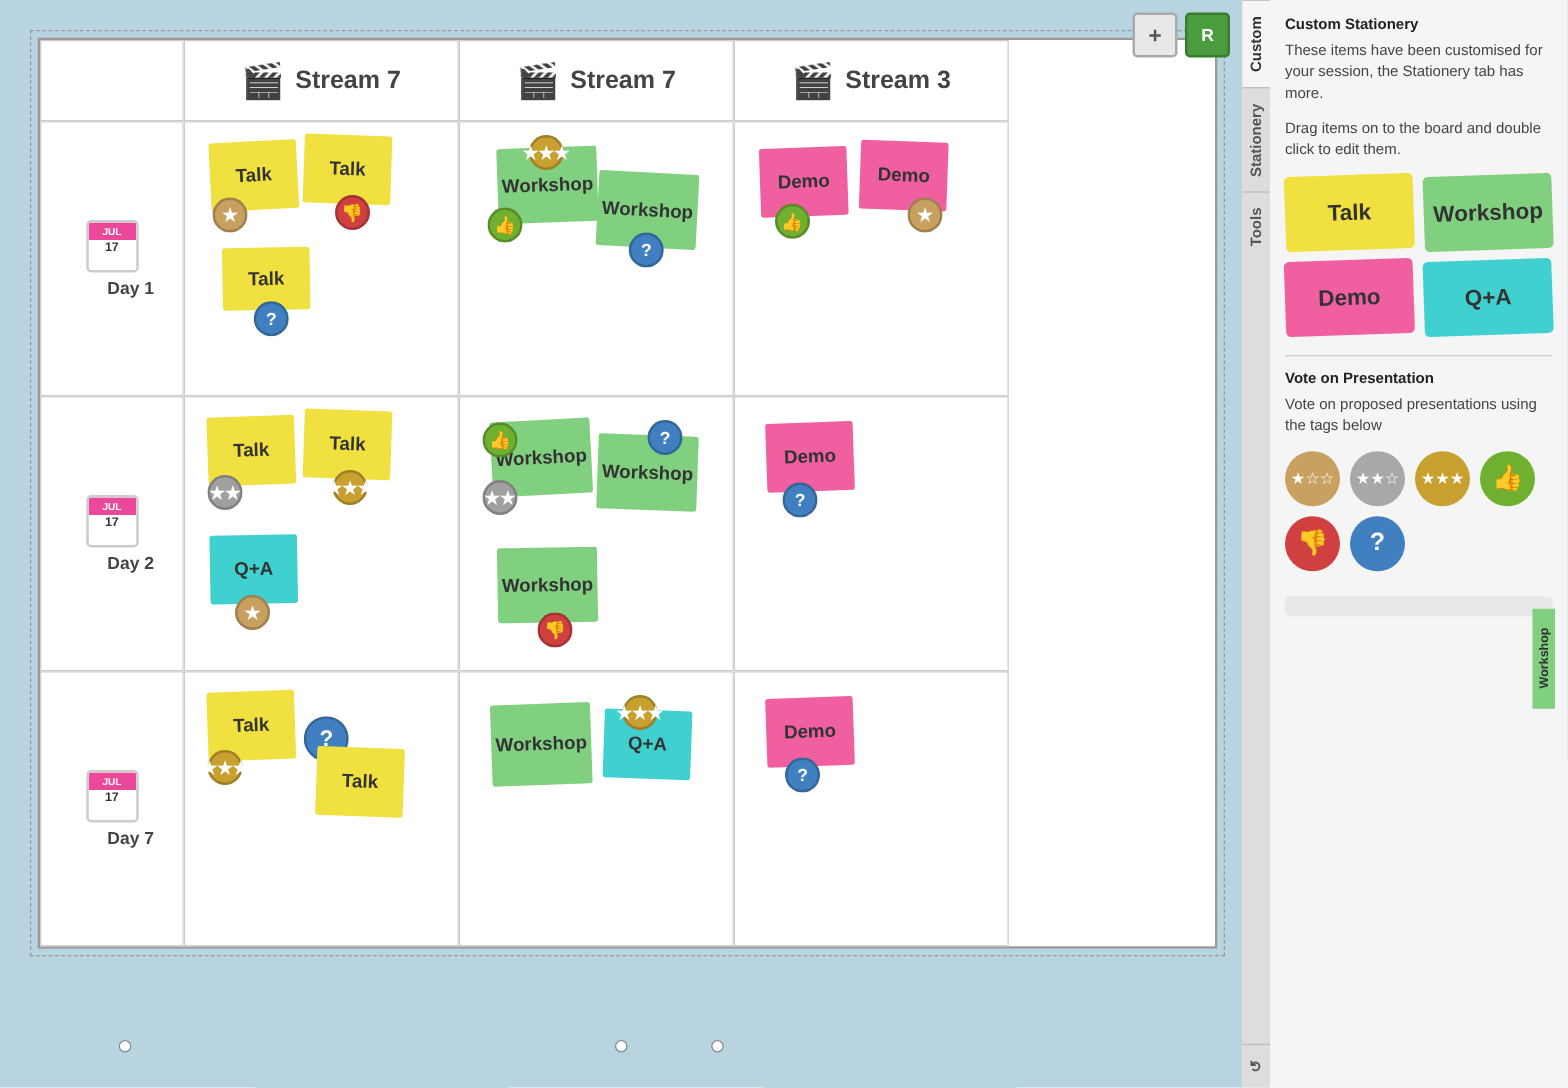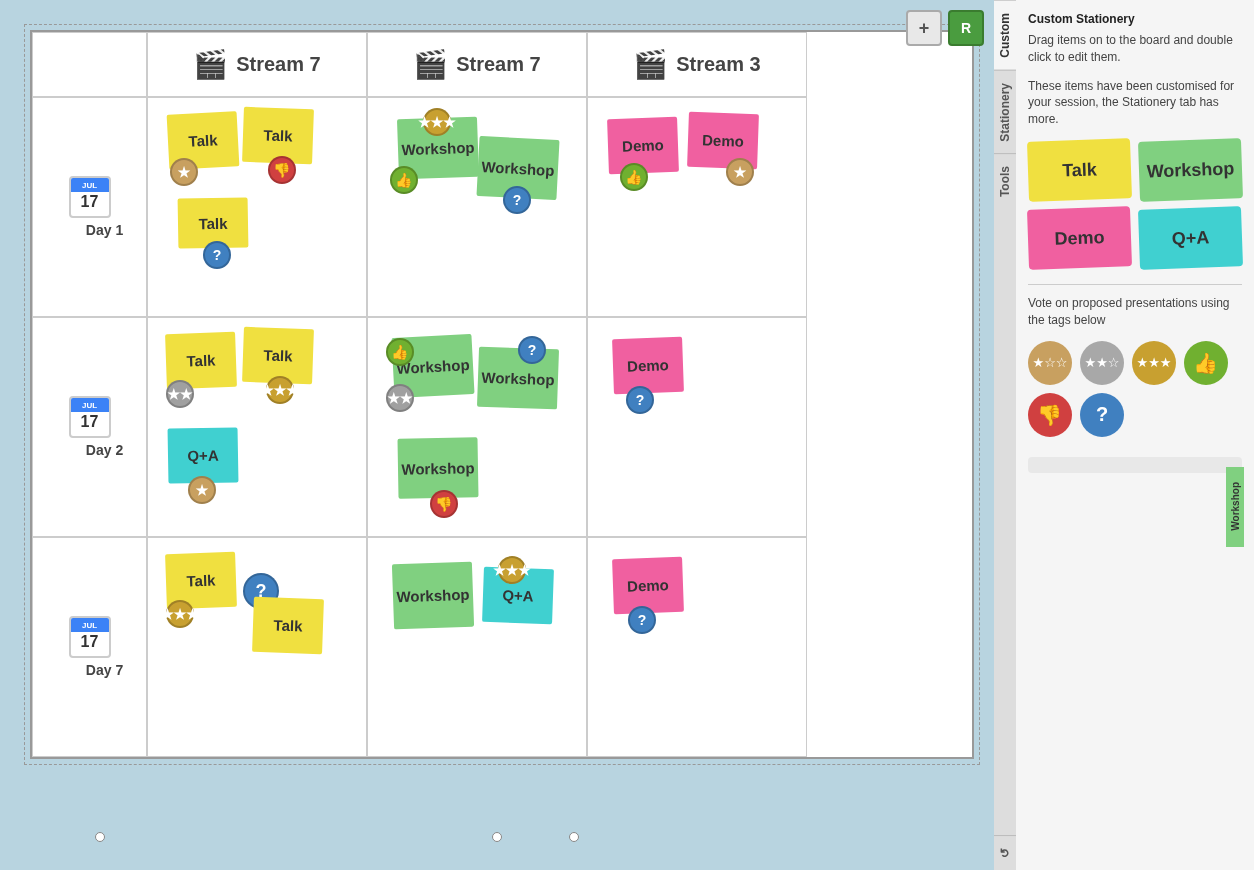--- a/index.html
+++ b/index.html
@@ -105,32 +105,32 @@
       background: white;
       border: 2px solid #ccc;
       border-radius: 4px;
       display: flex;
       flex-direction: column;
       align-items: center;
       overflow: hidden;
       position: relative;
     }
     .calendar-top {
-      background: #3b82f6;
+      background: #ec4899;
       width: 100%;
       height: 14px;
       display: flex;
       align-items: center;
       justify-content: center;
       font-size: 8px;
       color: white;
       font-weight: bold;
     }
     .calendar-num {
-      font-size: 16px;
+      font-size: 10px;
       font-weight: bold;
       color: #333;
       line-height: 1;
       margin-top: 2px;
     }
     .day-label {
       font-size: 14px;
       font-weight: bold;
       color: #444;
       padding-left: 30px;
@@ -434,33 +434,34 @@
   <div class="side-tabs">
     <div class="side-tab active">Custom</div>
     <div class="side-tab">Stationery</div>
     <div class="side-tab">Tools</div>
     <div class="side-tab" style="margin-top:auto;">↺</div>
   </div>
 
   <div class="sidebar-content">
 
     <div class="sidebar-section-title">Custom Stationery</div>
+    <p class="sidebar-desc">These items have been customised for your session, the Stationery tab has more.</p>
     <p class="sidebar-desc">Drag items on to the board and double click to edit them.</p>
-    <p class="sidebar-desc">These items have been customised for your session, the Stationery tab has more.</p>
 
 
     <div class="stationery-grid">
       <div class="stationery-item yellow">Talk</div>
       <div class="stationery-item green">Workshop</div>
       <div class="stationery-item pink">Demo</div>
       <div class="stationery-item cyan">Q+A</div>
     </div>
 
     <hr class="sidebar-divider">
 
+    <div class="sidebar-section-title">Vote on Presentation</div>
     <p class="sidebar-desc">Vote on proposed presentations using the tags below</p>
 
     <div class="vote-badges">
       <div class="vote-badge stars-1">
         <span style="font-size:13px;">★☆☆</span>
       </div>
       <div class="vote-badge stars-2">
         <span style="font-size:13px;">★★☆</span>
       </div>
       <div class="vote-badge stars-3">

